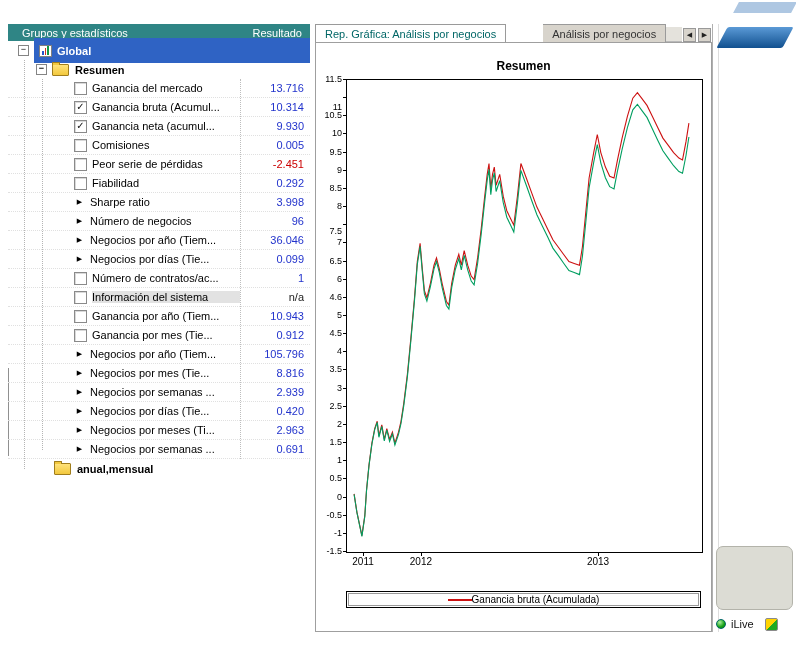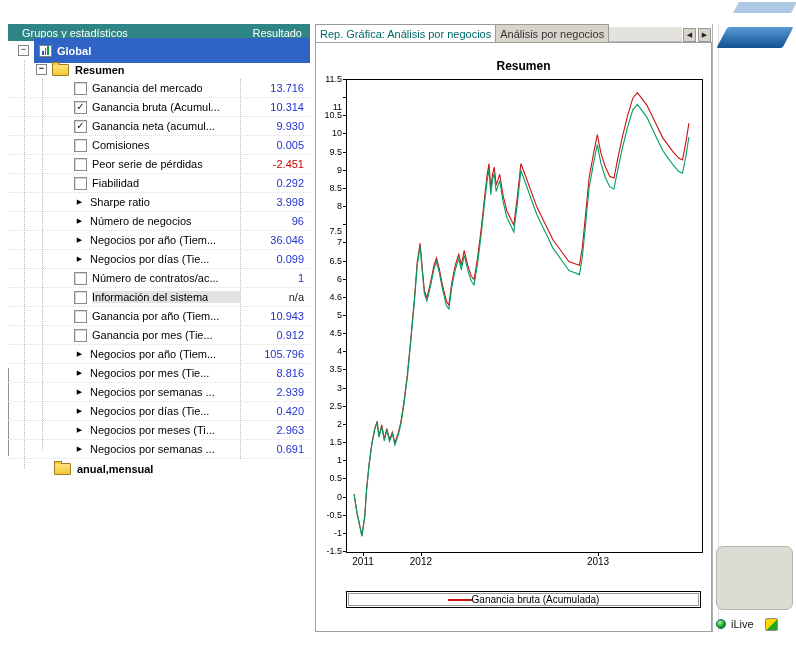--- a/index.html
+++ b/index.html
@@ -54,24 +54,24 @@
   .tri{width:11px;flex:0 0 auto;font-size:7px;color:#000;text-align:center;}
   .ilabel{flex:1;margin-left:5px;white-space:nowrap;overflow:hidden;color:#000;}
   .ilabel.muted{background:#e2e2e2;}
   .ival{width:64px;flex:0 0 auto;text-align:right;padding-right:6px;color:var(--value-blue,#2233cc);}
   .ival.neg{color:var(--value-red,#cc0000);}
   .ival.na{color:#222;}
   .splitter-mark{position:absolute;left:8px;top:368px;width:1px;height:88px;background:#909090;}
 
   
   .tabbar{position:absolute;left:315px;top:24px;width:397px;height:18px;display:flex;align-items:flex-end;}
-  .tab{height:18px;display:flex;align-items:center;padding:0 4px;font-size:11px;white-space:nowrap;
+  .tab{height:18px;display:flex;align-items:center;padding:0 9px;font-size:11px;white-space:nowrap;
     background:#d8d4cc;color:#333;border:1px solid #9a9a9a;border-bottom:none;box-sizing:border-box;}
   .tab.active{background:#fff;color:var(--tab-active-text,#006666);}
-  .tab + .tab{border-left:none;}
+  .tab + .tab{border-left:none;margin-left:37px;}
   .tab-filler{flex:1;height:14px;background:#e4e2dc;border-bottom:1px solid #b9b9b9;}
   .tab-scroll{width:13px;height:14px;margin:0 1px;background:#d8d4cc;border:1px solid #999;
     display:flex;align-items:center;justify-content:center;font-size:7px;color:#222;box-sizing:border-box;}
 
   
   .chart-panel{position:absolute;left:315px;top:42px;width:397px;height:590px;background:#fff;
     border:1px solid #9f9f9f;box-sizing:border-box;}
   .chart-title{position:absolute;top:16px;left:30px;width:355px;text-align:center;
     font-size:12px;font-weight:bold;color:#000;}
   .plot-box{position:absolute;left:30px;top:36px;width:355px;height:472px;border:1px solid #000;}

